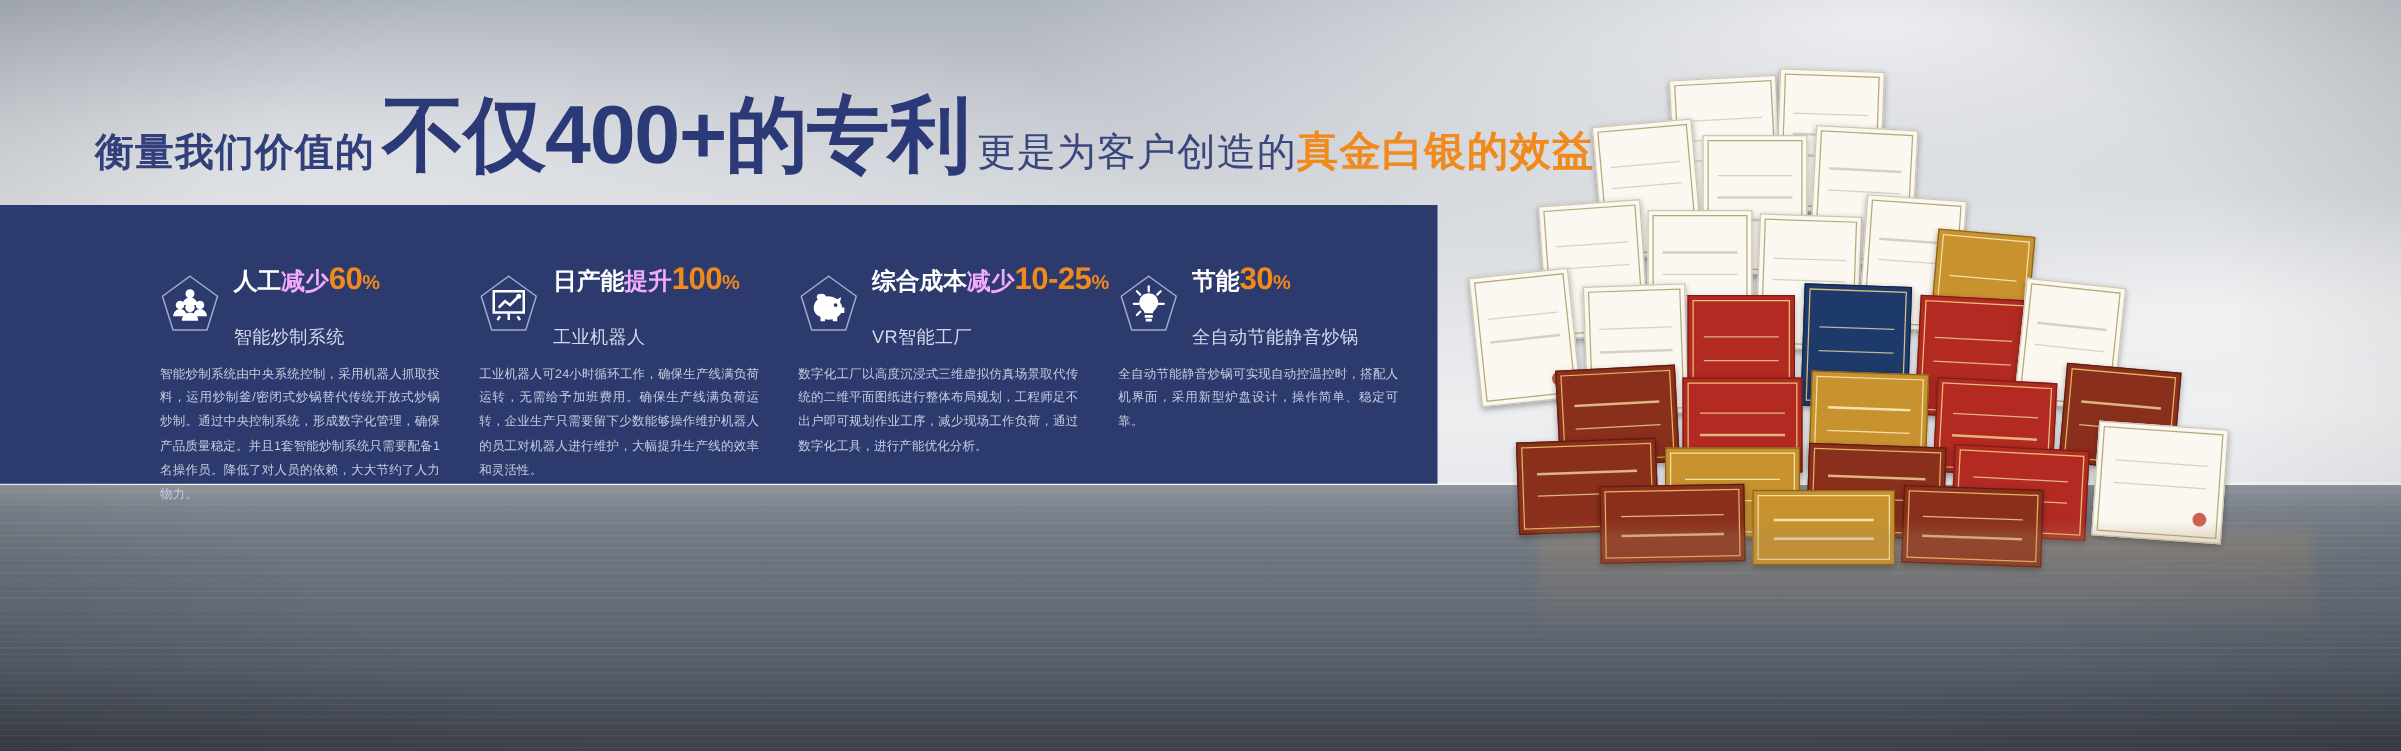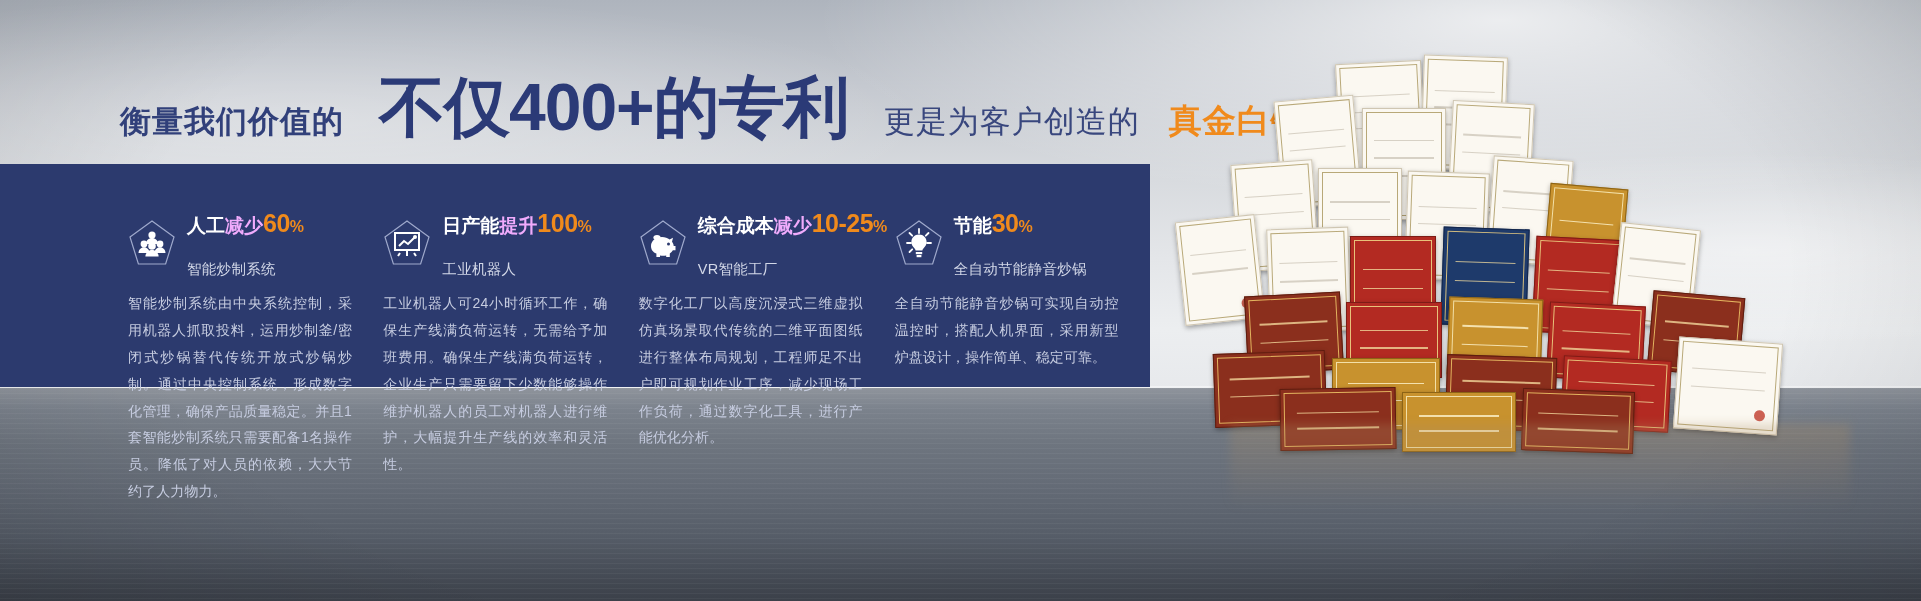--- a/index.html
+++ b/index.html
@@ -42,21 +42,21 @@
   }
   .vign {
     position:absolute; inset:0;
     background:radial-gradient(ellipse 1500px 700px at 50% 45%, rgba(0,0,0,0) 55%, rgba(0,0,0,.20) 100%);
   }
 
   
   #headline {
     position:absolute; left:0; top:68px; width:1500px; height:72px;
     display:flex; align-items:flex-end; justify-content:flex-start;
-    padding-left:120px; white-space:nowrap;gap:29px;
+    padding-left:76px; white-space:nowrap;
   }
   .h-sm {
     font-size:31px; font-weight:600; color:#31407a; letter-spacing:1px;
     line-height:1; position:relative; top:-3px;
   }
   .h-big {
     font-size:66px; font-weight:900; color:#2b3a77; letter-spacing:-1px;
     line-height:.92; margin:4px 6px; position:relative; top:2px;
   }
   .h-sm2 {
@@ -87,21 +87,21 @@
   .penta svg { display:block; }
 
   .col-txt { display:flex; flex-direction:column; justify-content:center; }
   .t1 { font-size:19px; font-weight:700; color:#ffffff; line-height:1.15; white-space:nowrap; }
   .t1 .num { color:#f08a1c; font-size:25px; font-weight:800; letter-spacing:-.5px; }
   .t1 .hl  { color:#f0abfc; }
   .t1 .pct { color:#f08a1c; font-size:16px; font-weight:700; }
   .t2 { font-size:14.5px; color:#d3d8e8; font-weight:400; margin-top:23px; letter-spacing:.3px; white-space:nowrap; }
 
   .body {
-    margin-top:20px; font-size:14px; line-height:1.92; color:#c6cce0;
+    margin-top:20px; font-size:10px; line-height:1.92; color:#c6cce0;
     width:224px; text-align:justify; letter-spacing:.1px;
   }
 
   
   #certs { position:absolute; left:1150px; top:40px; width:771px; height:470px; }
   .cert {
     position:absolute;
     background:#fbf8f1;
     border:1px solid #cfc6b2;
     box-shadow:0 2px 5px rgba(0,0,0,.35);

